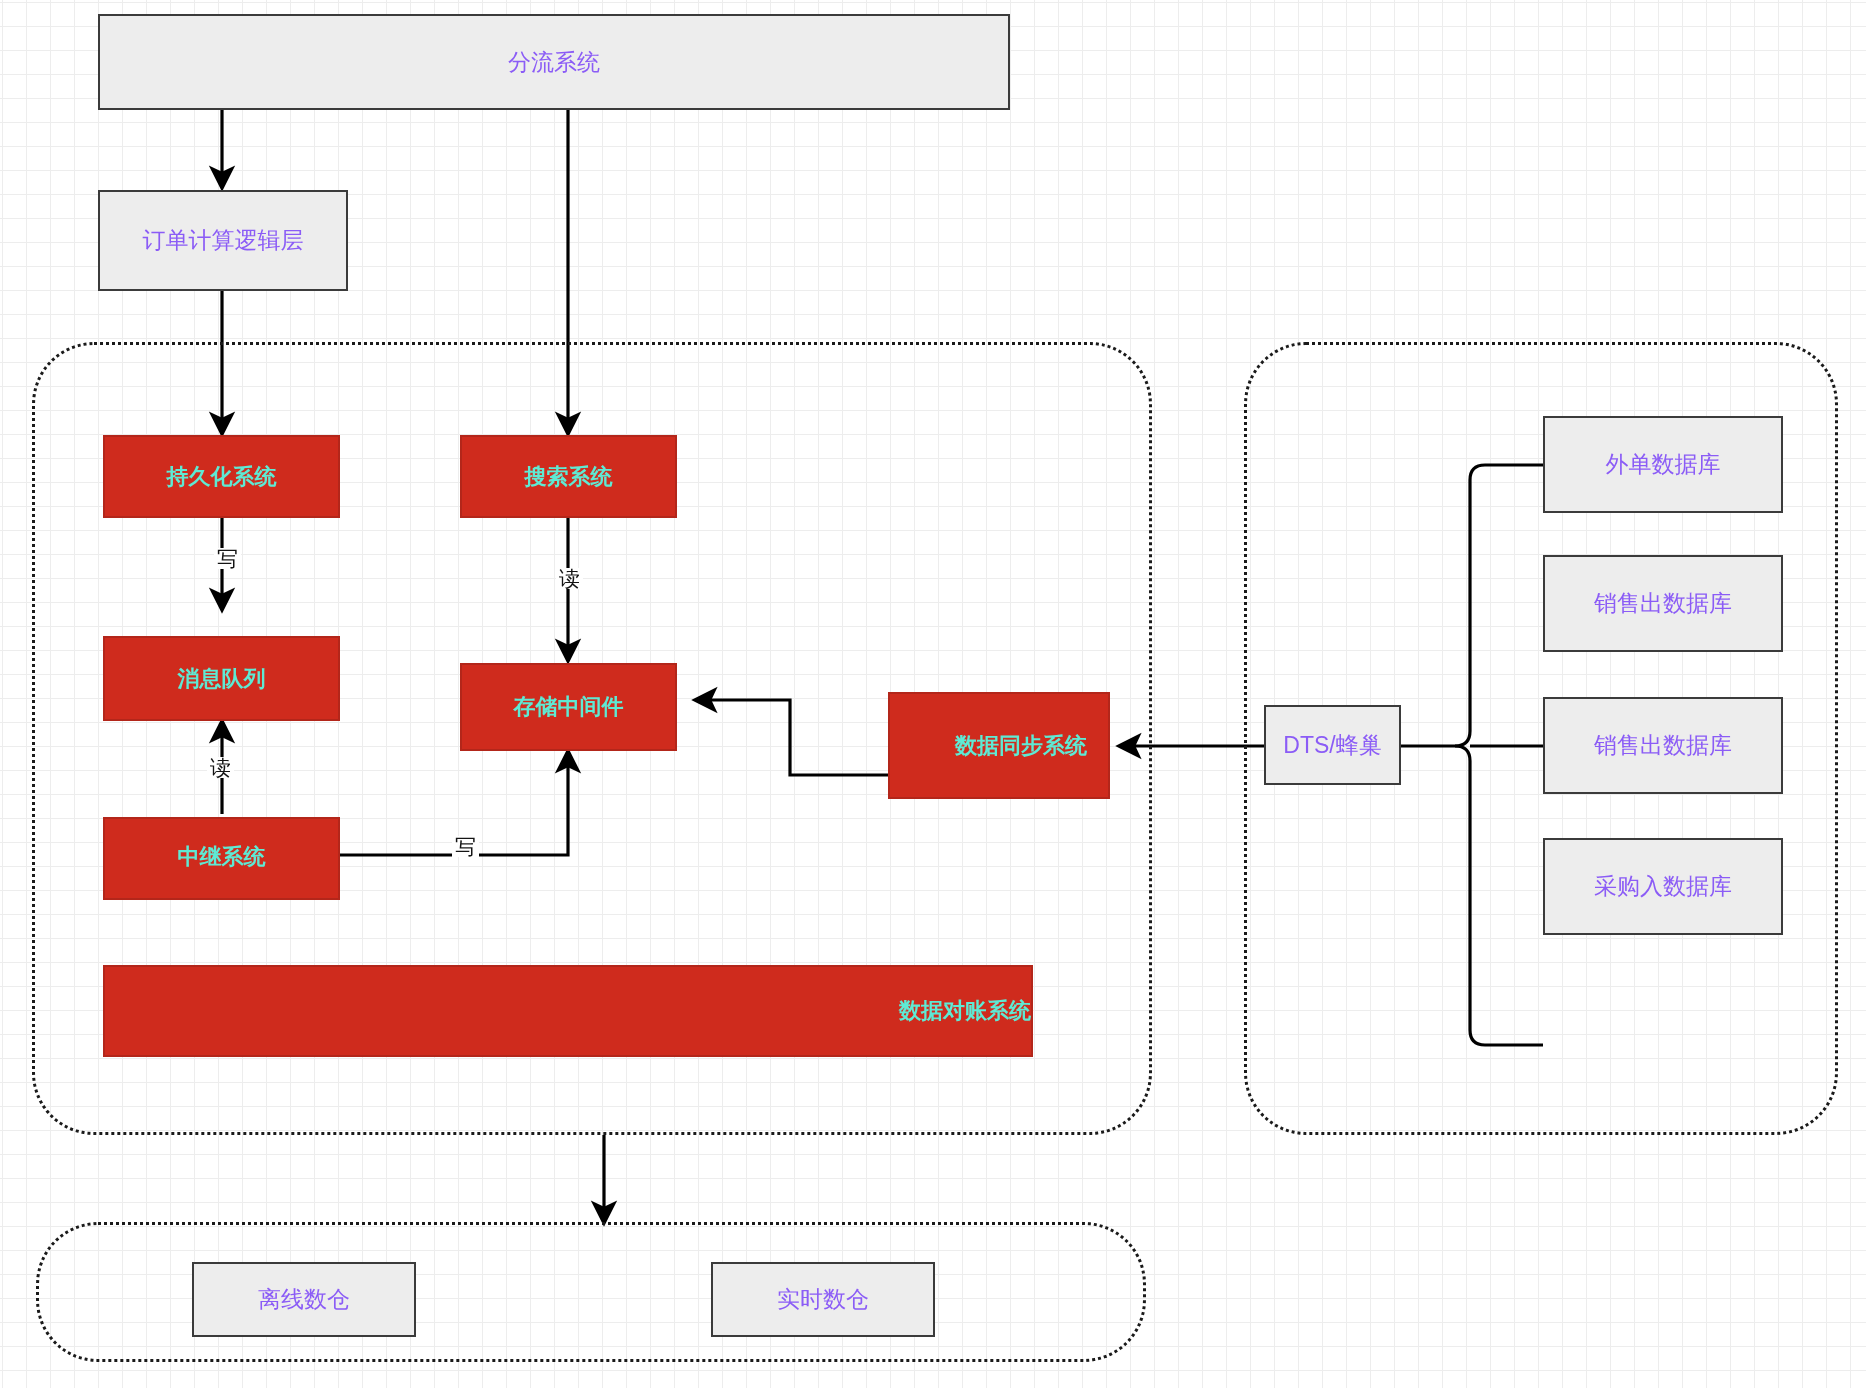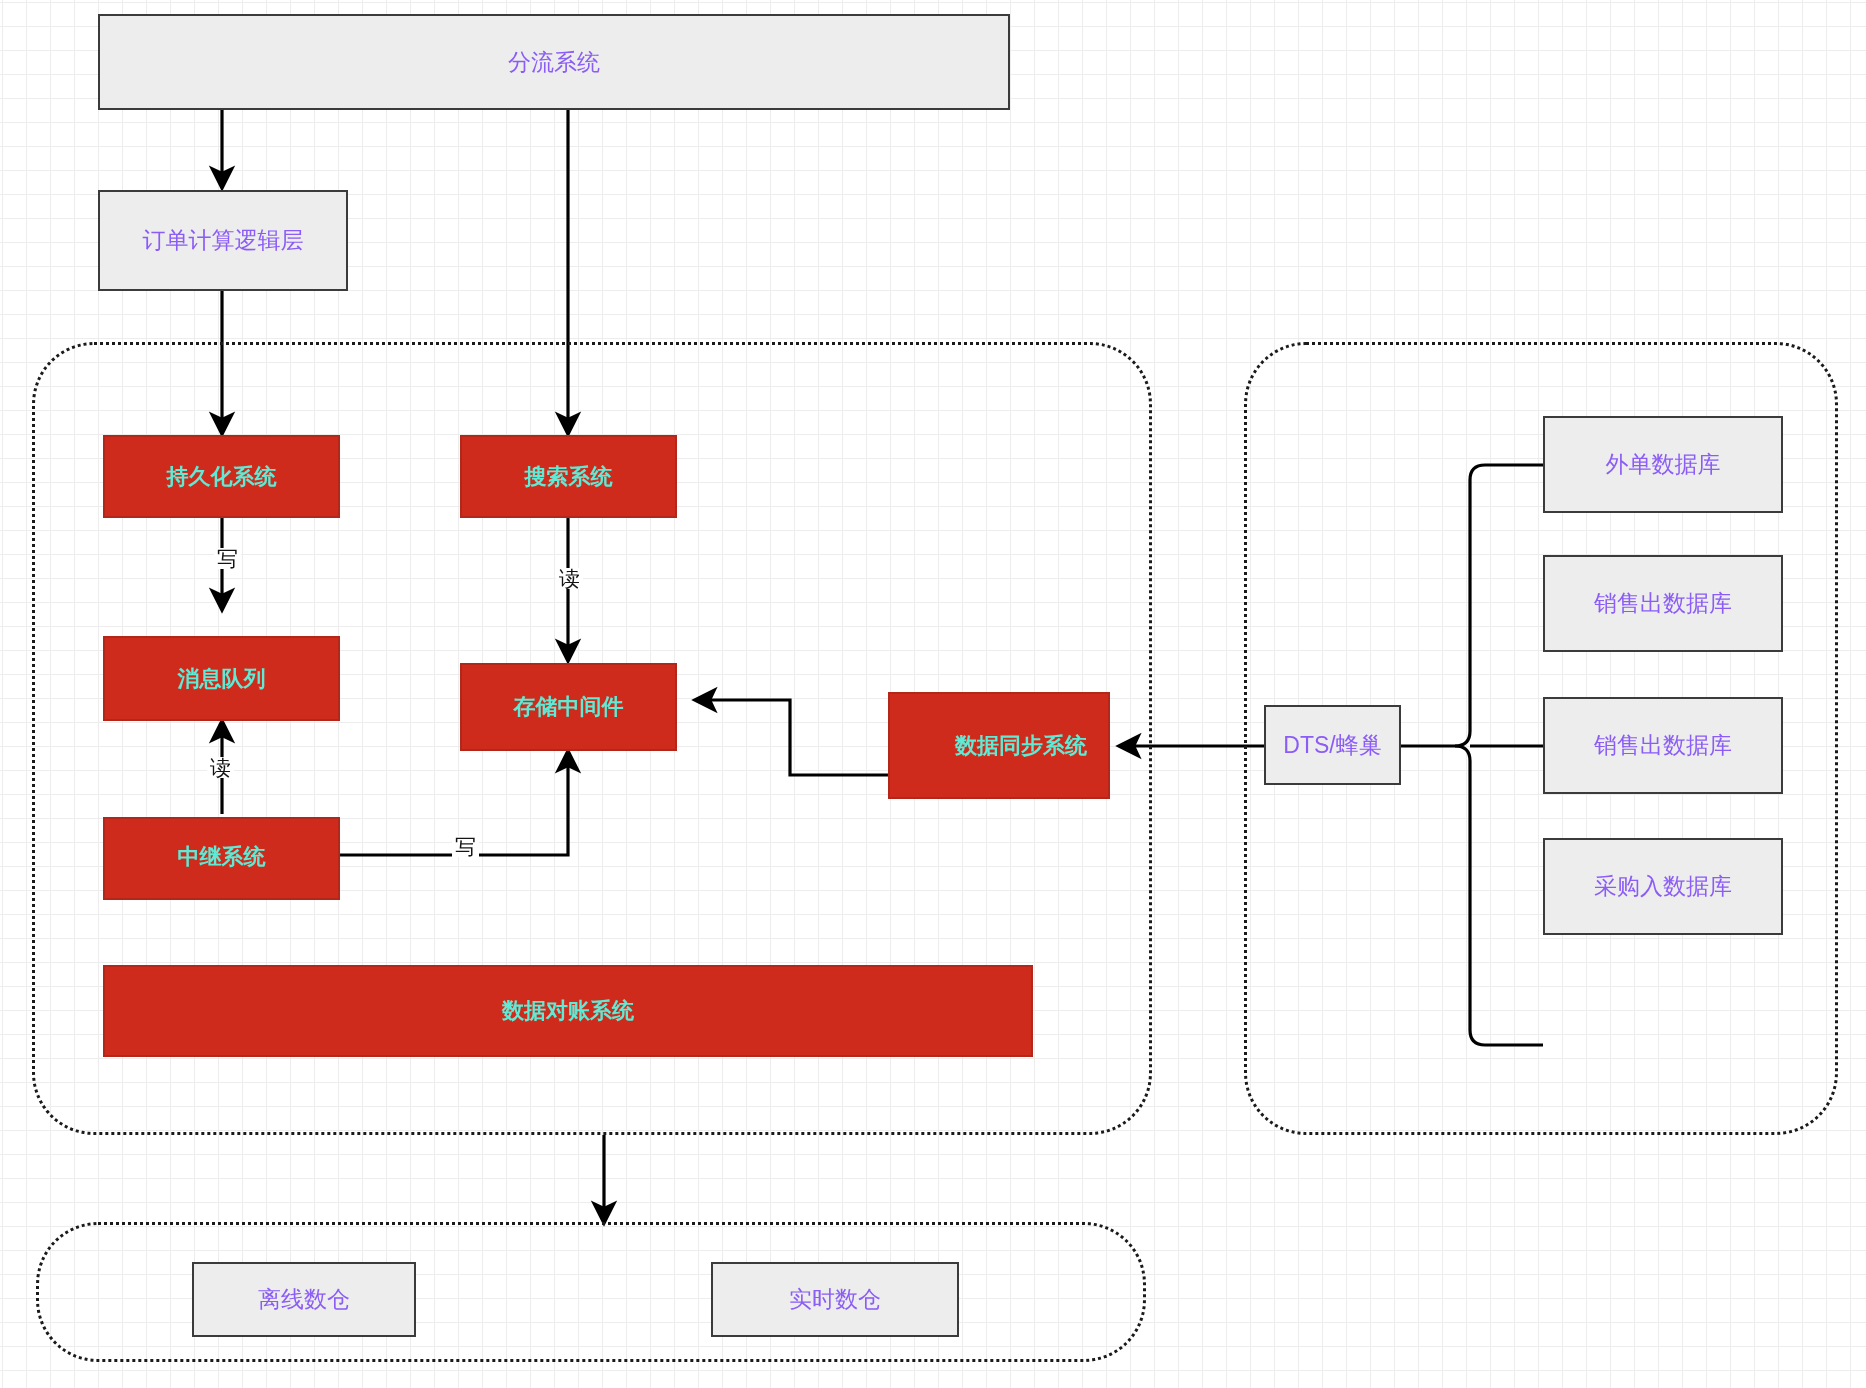--- a/index.html
+++ b/index.html
@@ -122,21 +122,21 @@
   </div>
 
   <div class="node node-red" style="left:460px; top:435px; width:217px; height:83px;">
     <span>搜索系统</span>
   </div>
 
   <div class="node node-red" style="left:460px; top:663px; width:217px; height:88px;">
     <span>存储中间件</span>
   </div>
 
-  <div class="node node-red" style="left:103px; top:965px; width:930px; height:92px;">
+  <div class="node node-red" style="left:103px; top:965px; width:930px; height:92px;justify-content:flex-end;">
     <span>数据对账系统</span>
   </div>
 
   <div class="node node-red" style="left:888px; top:692px; width:222px; height:107px;padding-left:44px;">
     <span>数据同步系统</span>
   </div>
 
   <div class="edge-label" style="left:214px; top:548px;">写</div>
   <div class="edge-label" style="left:207px; top:757px;">读</div>
   <div class="edge-label" style="left:556px; top:568px;">读</div>
@@ -160,17 +160,17 @@
   <div class="node node-grey" style="left:1543px; top:838px; width:240px; height:97px;">
     <span>采购入数据库</span>
   </div>
 
   <div class="group-box" style="left:36px; top:1222px; width:1110px; height:140px;"></div>
 
   <div class="node node-grey" style="left:192px; top:1262px; width:224px; height:75px;">
     <span>离线数仓</span>
   </div>
 
-  <div class="node node-grey" style="left:711px; top:1262px; width:248px; height:75px;">
+  <div class="node node-grey" style="left:711px; top:1262px; width:224px; height:75px;">
     <span>实时数仓</span>
   </div>
 
 </div>
 
 </body></html>

